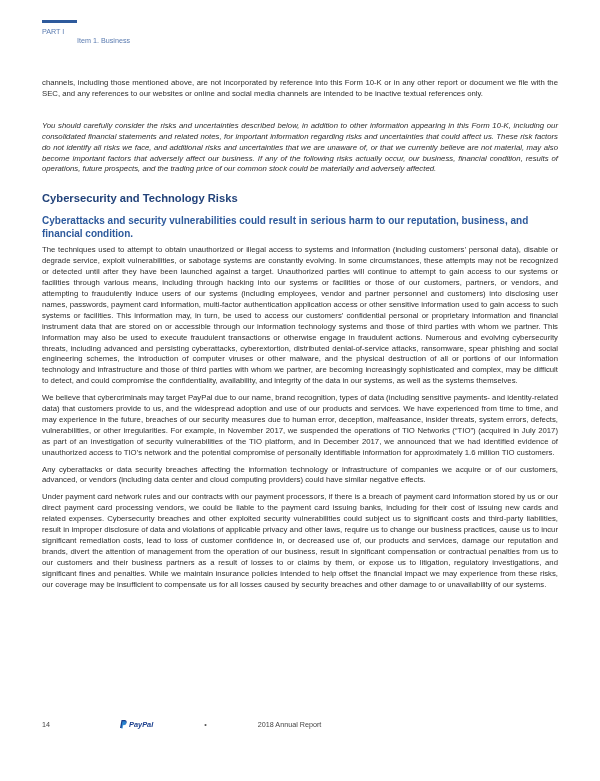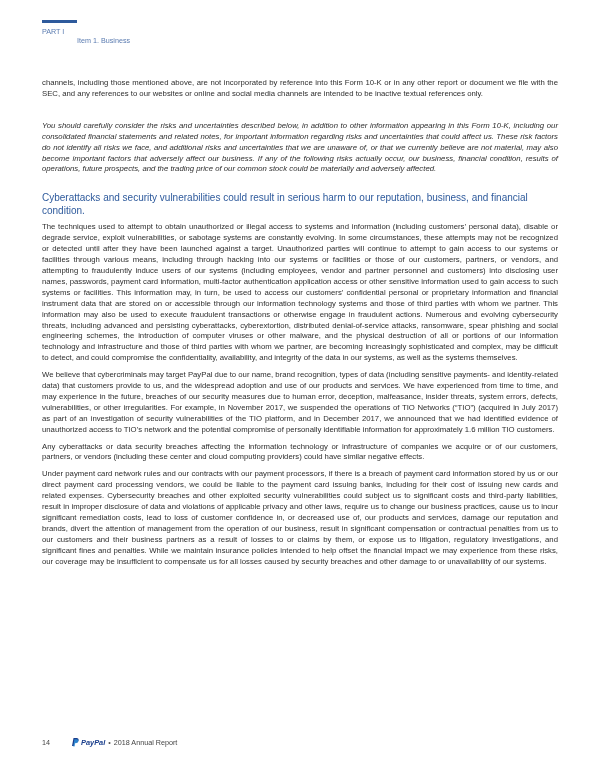--- a/index.html
+++ b/index.html
@@ -7,43 +7,44 @@
   .page { position: absolute; left: 0; top: 0; width: 532px; height: 781px; }
   .hdr-bar { position: absolute; left: 42px; top: 20px; width: 35px; height: 3px; background: #2e5a9c; }
   .hdr-part { position: absolute; left: 42px; top: 27px; font-size: 7.2px; color: #5a7bb0; line-height: 9px; }
   .hdr-item { position: absolute; left: 42px; top: 36px; font-size: 7.2px; color: #5a7bb0; line-height: 9px; margin-left: 35px; }
   .content { position: absolute; left: 42px; top: 78px; width: 516px; }
   p { margin: 0; font-size: 7.75px; line-height: 10.9px; text-align: justify; color: #2e2e2e; }
   .intro { margin-bottom: 21px; }
   h1 { margin: 0 0 4px 0; font-size: 14.5px; font-weight: normal; color: #2e5a9c; line-height: 18px; }
   .italic { font-style: italic; margin-bottom: 16px; }
   h2 { margin: 0 0 9px 0; font-size: 11.2px; font-weight: bold; color: #23437a; line-height: 14px; }
-  h3 { margin: 0 0 5px 0; font-size: 10px; font-weight: normal; color: #2e5a9c; line-height: 13px; }
+  h3 { margin: 0 0 5px 0; font-size: 10px; font-weight: bold; color: #2e5a9c; line-height: 13px; }
   .para { margin-bottom: 6px; }
-  .footer { position: absolute; left: 42px; top: 738px; font-size: 7.2px; color: #444; display: flex; align-items: center; }
+  .footer { position: absolute; left: 42px; top: 720px; font-size: 7.2px; color: #444; display: flex; align-items: center; gap: 48px; }
   .page-num { width: 30px; }
   .logo { display: flex; align-items: flex-start; color: #1a3e8c; font-weight: bold; font-style: italic; font-size: 7.4px; }
   .logo-mark { width: 7px; height: 9px; margin-right: 2px; }
   .sep { margin: 0 3px; color: #555; }
 </style>
 </head>
 <body>
 
 <div class="page">
   <div class="hdr-bar"></div>
   <div class="hdr-part">PART I</div>
   <div class="hdr-item">Item 1. Business</div>
 
   <div class="content">
     <p class="intro">channels, including those mentioned above, are not incorporated by reference into this Form 10-K or in any other report or document we file with the SEC, and any references to our websites or online and social media channels are intended to be inactive textual references only.</p>
     <p class="italic">You should carefully consider the risks and uncertainties described below, in addition to other information appearing in this Form 10-K, including our consolidated financial statements and related notes, for important information regarding risks and uncertainties that could affect us. These risk factors do not identify all risks we face, and additional risks and uncertainties that we are unaware of, or that we currently believe are not material, may also become important factors that adversely affect our business. If any of the following risks actually occur, our business, financial condition, results of operations, future prospects, and the trading price of our common stock could be materially and adversely affected.</p>
+    <h2>Cybersecurity and Technology Risks</h2>
     <h3>Cyberattacks and security vulnerabilities could result in serious harm to our reputation, business, and financial condition.</h3>
     <p class="para">The techniques used to attempt to obtain unauthorized or illegal access to systems and information (including customers’ personal data), disable or degrade service, exploit vulnerabilities, or sabotage systems are constantly evolving. In some circumstances, these attempts may not be recognized or detected until after they have been launched against a target. Unauthorized parties will continue to attempt to gain access to our systems or facilities through various means, including through hacking into our systems or facilities or those of our customers, partners, or vendors, and attempting to fraudulently induce users of our systems (including employees, vendor and partner personnel and customers) into disclosing user names, passwords, payment card information, multi-factor authentication application access or other sensitive information used to gain access to such systems or facilities. This information may, in turn, be used to access our customers’ confidential personal or proprietary information and financial instrument data that are stored on or accessible through our information technology systems and those of third parties with whom we partner. This information may also be used to execute fraudulent transactions or otherwise engage in fraudulent actions. Numerous and evolving cybersecurity threats, including advanced and persisting cyberattacks, cyberextortion, distributed denial-of-service attacks, ransomware, spear phishing and social engineering schemes, the introduction of computer viruses or other malware, and the physical destruction of all or portions of our information technology and infrastructure and those of third parties with whom we partner, are becoming increasingly sophisticated and complex, may be difficult to detect, and could compromise the confidentiality, availability, and integrity of the data in our systems, as well as the systems themselves.</p>
     <p class="para">We believe that cybercriminals may target PayPal due to our name, brand recognition, types of data (including sensitive payments- and identity-related data) that customers provide to us, and the widespread adoption and use of our products and services. We have experienced from time to time, and may experience in the future, breaches of our security measures due to human error, deception, malfeasance, insider threats, system errors, defects, vulnerabilities, or other irregularities. For example, in November 2017, we suspended the operations of TIO Networks (“TIO”) (acquired in July 2017) as part of an investigation of security vulnerabilities of the TIO platform, and in December 2017, we announced that we had identified evidence of unauthorized access to TIO’s network and the potential compromise of personally identifiable information for approximately 1.6 million TIO customers.</p>
-    <p class="para">Any cyberattacks or data security breaches affecting the information technology or infrastructure of companies we acquire or of our customers, partners, or vendors (including these center and cloud computing providers) could have similar negative effects.</p>
+    <p class="para">Any cyberattacks or data security breaches affecting the information technology or infrastructure of companies we acquire or of our customers, advanced, or vendors (including data center and cloud computing providers) could have similar negative effects.</p>
     <p class="para">Under payment card network rules and our contracts with our payment processors, if there is a breach of payment card information stored by us or our direct payment card processing vendors, we could be liable to the payment card issuing banks, including for their cost of issuing new cards and related expenses. Cybersecurity breaches and other exploited security vulnerabilities could subject us to significant costs and third-party liabilities, result in improper disclosure of data and violations of applicable privacy and other laws, require us to change our business practices, cause us to incur significant remediation costs, lead to loss of customer confidence in, or decreased use of, our products and services, damage our reputation and brands, divert the attention of management from the operation of our business, result in significant compensation or contractual penalties from us to our customers and their business partners as a result of losses to or claims by them, or expose us to litigation, regulatory investigations, and significant fines and penalties. While we maintain insurance policies intended to help offset the financial impact we may experience from these risks, our coverage may be insufficient to compensate us for all losses caused by security breaches and other damage to or unavailability of our systems.</p>
   </div>
 
   <div class="footer">
     <span class="page-num">14</span>
     <span class="logo">
       <svg class="logo-mark" viewBox="0 0 7 9">
         <path d="M1.5 0 H4.6 C6.2 0 6.9 1 6.6 2.4 C6.3 4 5.1 4.7 3.6 4.7 H2.6 L2.1 8 H0 Z" fill="#1a3e8c"></path>
         <path d="M2.4 1.2 H4.8 C6 1.2 6.5 2 6.3 3.1 C6 4.5 5 5.3 3.7 5.3 H3 L2.6 8.6 H1.2 Z" fill="#2d8ed8" opacity="0.85"></path>
       </svg>

